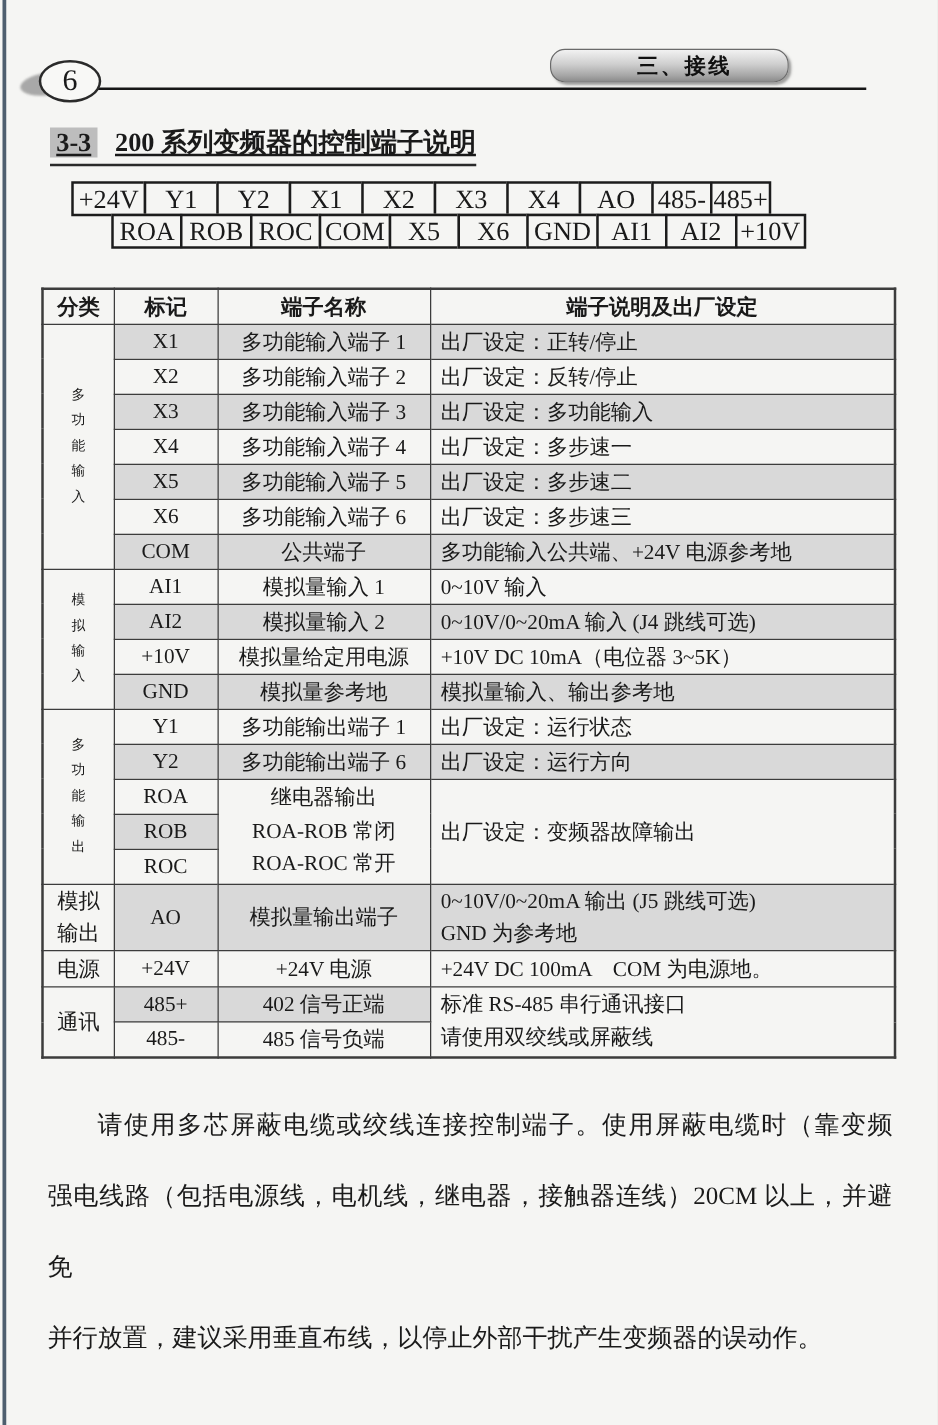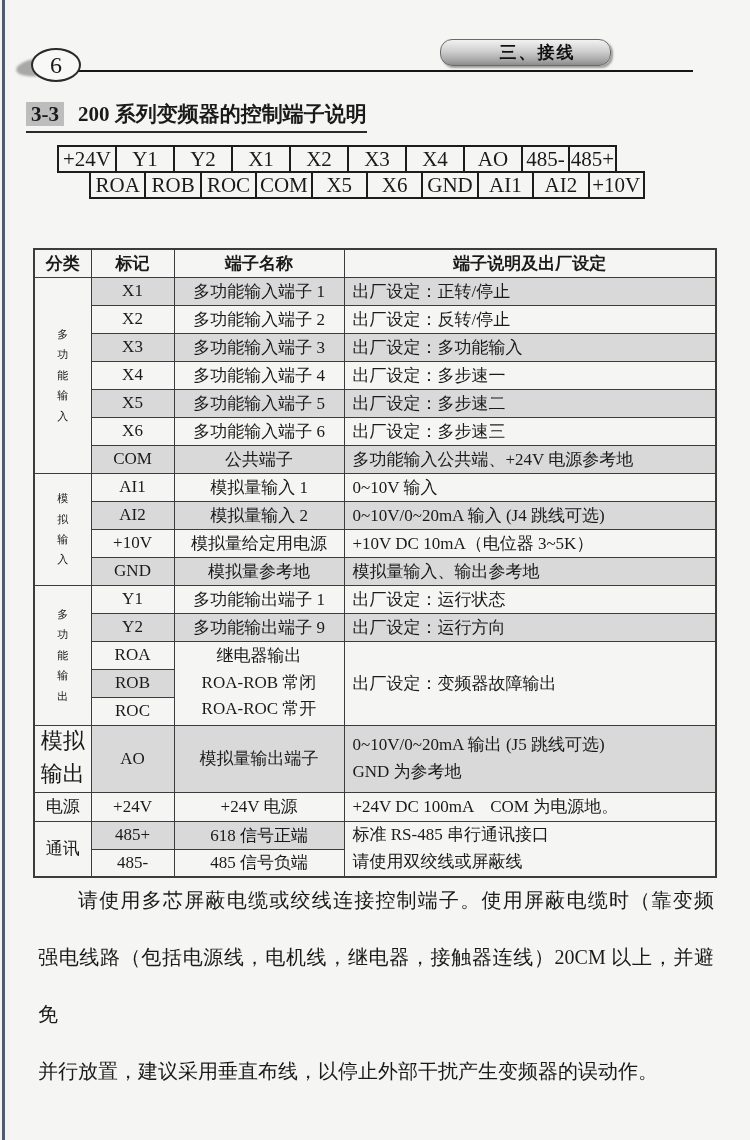--- a/index.html
+++ b/index.html
@@ -18,65 +18,65 @@
     background:#8f8f8f; border-radius:50%; transform:rotate(-8deg);
     opacity:.75; filter:blur(1px);
   }
   .page-num {
     position:absolute; left:31px; top:48px; width:50px; height:34px;
     background:#f8f8f6; border:2px solid #2a2a2a; border-radius:50%;
     display:flex; align-items:center; justify-content:center;
     font-size:24px;
   }
   .banner {
-    position:absolute; left:440px; top:39px; width:171px; height:27px;
+    position:absolute; left:440px; top:39px; width:191px; height:27px;
     border:1px solid #6a6a6a; border-radius:12px;
     background:linear-gradient(#f2f2f2 0%,#cfcfcf 45%,#a8a8a8 80%,#8c8c8c 100%);
     box-shadow:2px 2px 2px rgba(90,90,90,.55);
     display:flex; align-items:center; justify-content:center;
     font-size:17px; font-weight:bold; color:#111; letter-spacing:2px;padding-left:24px;
   }
 
   
   .sec-title {
-    position:absolute; left:26px; top:100px;
+    position:absolute; left:40px; top:100px;
     font-size:21px; font-weight:bold;
-    border-bottom:2px solid #2a2a2a; padding-bottom:3px; white-space:nowrap;
+    border-bottom:2px solid #2a2a2a; padding-bottom:3px; white-space:nowrap;text-decoration:underline;
   }
   .sec-no { background:#bdbdbd; padding:0 5px; margin-right:14px; }
 
   
   .strip-row { position:absolute; display:flex; height:28px; }
   .strip-row .tcell {
     height:28px; border:2px solid #1c1c1c; margin-left:-2px;
     display:flex; align-items:center; justify-content:center;
     font-size:21px; background:#f5f5f3; white-space:nowrap;
   }
   .strip-row .tcell:first-child { margin-left:0; }
   #strip1 { left:57px; top:145px; }
   #strip2 { left:89px; top:171px; }
   #strip1 .tcell { width:60px; }
   #strip1 .tcell.narrow { width:49px; }
   #strip2 .tcell { width:57.4px; }
 
   
   table.term-table {
-    position:absolute; left:33px; top:248px; width:682px;
+    position:absolute; left:33px; top:230px; width:682px;
     border-collapse:collapse; table-layout:fixed;
     font-size:17px;
   }
   .term-table td, .term-table th { border:1px solid #3c3c3c; vertical-align:middle; }
   .term-table { border:2px solid #3c3c3c; }
   .term-table th { font-weight:bold; height:28px; text-align:center; background:#f5f5f3; }
   .term-table td { height:28px; text-align:center; background:#f5f5f3; }
   .term-table td.sh { background:#d9d9d9; }
   .term-table td.desc { text-align:left; padding-left:8px;margin-top:32px; }
   .term-table td.cat { background:#f5f5f3; }
   .cat-v { width:1.15em; margin:0 auto; word-break:break-all; line-height:1.85; font-size:11px; }
-  .cat-v2 { width:2.3em; margin:0 auto; word-break:break-all; line-height:1.5; font-size:22px;font-family:Liberation Mono, monospace; }
+  .cat-v2 { width:2.3em; margin:0 auto; word-break:break-all; line-height:1.5; font-size:17px; }
   .r34 { height:34px; }
   .multiline div { line-height:1.55; }
 
   
   .note { position:absolute; left:38px; top:872px; width:676px; font-size:20px; }
   .note .pline { line-height:57px; text-align:justify; text-align-last:justify; white-space:normal; }
   .note .pline.first { text-indent:2em; }
   .note .pline.last { text-align-last:left; }
 </style>
 </head>
@@ -204,21 +204,21 @@
     <tr>
       <td class="cat" rowspan="5">
             <div class="cat-v">多功能输出</div>
           </td>
       <td>Y1</td>
       <td>多功能输出端子 1</td>
       <td class="desc">出厂设定：运行状态</td>
     </tr>
     <tr>
       <td class="sh">Y2</td>
-      <td class="sh">多功能输出端子 9</td>
+      <td class="sh">多功能输出端子 6</td>
       <td class="sh desc">出厂设定：运行方向</td>
     </tr>
     <tr>
       <td class="r34">ROA</td>
       <td class="multiline" rowspan="3">
         <div>继电器输出</div>
         <div>ROA-ROB 常闭</div>
         <div>ROA-ROC 常开</div>
       </td>
       <td class="desc" rowspan="3">出厂设定：变频器故障输出</td>
@@ -245,21 +245,21 @@
     <tr>
       <td class="cat" style="height:29px">电源</td>
       <td>+24V</td>
       <td>+24V 电源</td>
       <td class="desc">+24V DC 100mA　COM 为电源地。</td>
     </tr>
 
     <tr>
       <td class="cat" rowspan="2">通讯</td>
       <td class="sh">485+</td>
-      <td class="sh">618 信号正端</td>
+      <td class="sh">402 信号正端</td>
       <td class="desc multiline" rowspan="2">
         <div>标准 RS-485 串行通讯接口</div>
         <div>请使用双绞线或屏蔽线</div>
       </td>
     </tr>
     <tr>
       <td>485-</td>
       <td>485 信号负端</td>
     </tr>
   </tbody>

